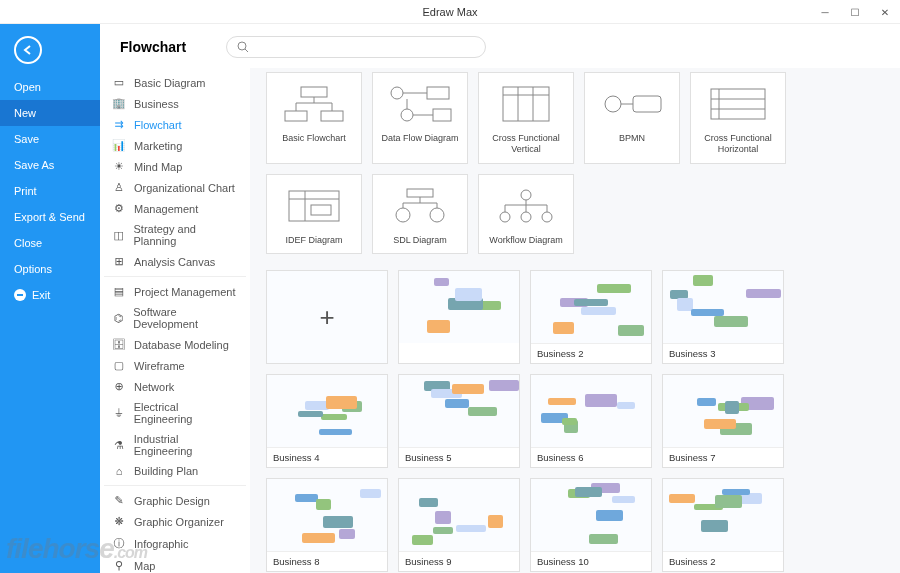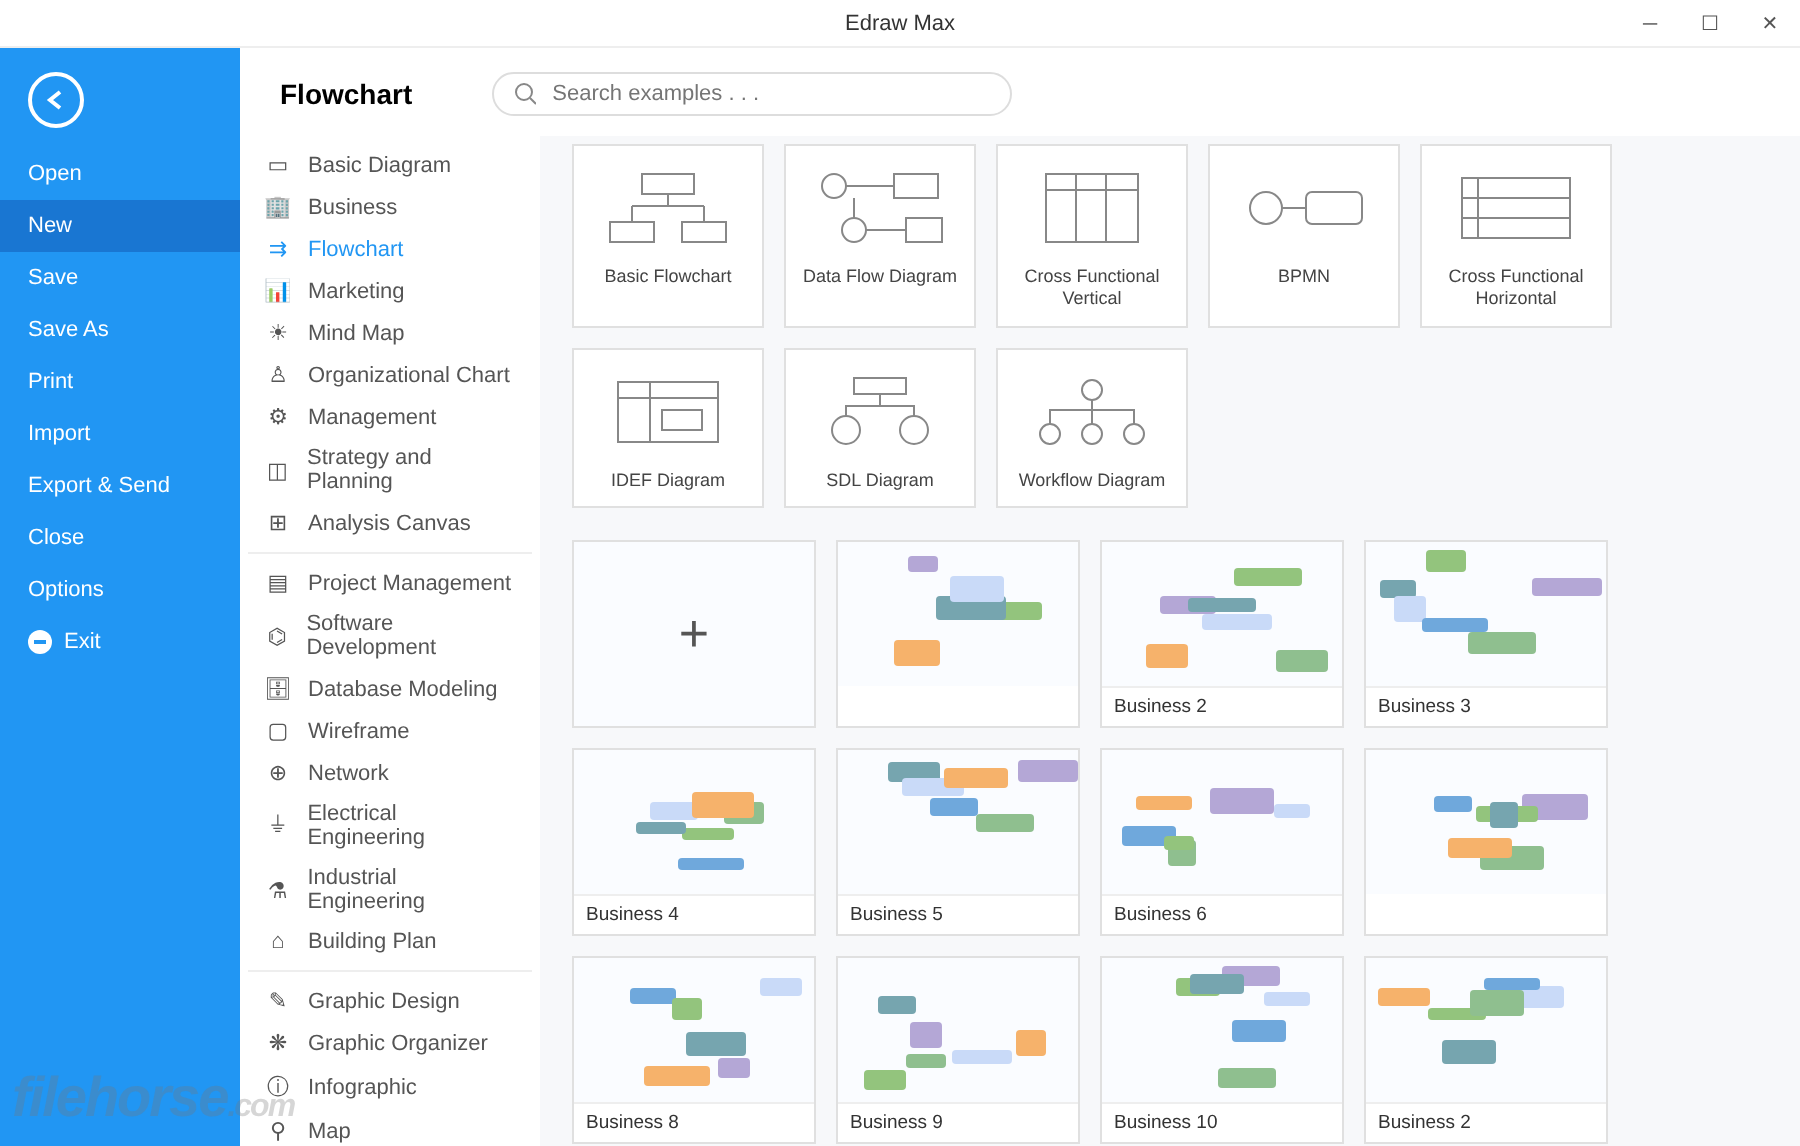--- a/index.html
+++ b/index.html
@@ -3,21 +3,21 @@
 <meta charset="utf-8">
 <style>
 * { margin: 0; padding: 0; box-sizing: border-box; font-family: "Segoe UI", Arial, sans-serif; }
 body { background: #fff; overflow: hidden; }
 .window { width: 900px; height: 573px; display: flex; flex-direction: column; }
 .titlebar { height: 24px; background: #fff; display: flex; align-items: center; justify-content: center; position: relative; border-bottom: 1px solid #eee; }
 .titlebar-title { font-size: 11px; color: #333; }
 .win-controls { position: absolute; right: 0; top: 0; display: flex; }
 .win-btn { width: 30px; height: 24px; display: flex; align-items: center; justify-content: center; font-size: 10px; color: #555; }
 .body { flex: 1; display: flex; min-height: 0; }
-.sidebar { width: 120px; background: #2196f3; color: #fff; padding-top: 8px; display: flex; flex-direction: column; }
+.sidebar { width: 100px; background: #2196f3; color: #fff; padding-top: 8px; display: flex; flex-direction: column; }
 .back-btn { width: 28px; height: 28px; border: 2px solid #fff; border-radius: 50%; display: flex; align-items: center; justify-content: center; margin: 4px 0 10px 14px; }
 .side-item { padding: 7px 14px; font-size: 11px; cursor: pointer; }
 .side-item.active { background: #1976d2; }
 .side-item.exit { display: flex; align-items: center; gap: 6px; text-align: center; }
 .exit-icon { width: 12px; height: 12px; background: #fff; border-radius: 50%; position: relative; }
 .exit-icon::after { content: ""; position: absolute; width: 6px; height: 2px; background: #2196f3; top: 5px; left: 3px; }
 .main { flex: 1; display: flex; flex-direction: column; min-width: 0; }
 .header { display: flex; align-items: center; padding: 12px 20px 10px 20px; gap: 40px; }
 .page-title { font-size: 14px; font-weight: bold; }
 .search { flex: 0 0 260px; display: flex; align-items: center; border: 1px solid #ddd; border-radius: 13px; padding: 4px 10px; gap: 8px; }
@@ -64,39 +64,37 @@
         <svg width="14" height="14">
             <path d="M9 3 L4 7 L9 11" stroke="#fff" stroke-width="2"></path>
           </svg>
       </div>
       <div id="side-items">
           <div class="side-item"><span>Open</span></div>
           <div class="side-item active"><span>New</span></div>
           <div class="side-item"><span>Save</span></div>
           <div class="side-item"><span>Save As</span></div>
           <div class="side-item"><span>Print</span></div>
-          <div class="side-item"><span>Import</span></div>
           <div class="side-item"><span>Export &amp; Send</span></div>
           <div class="side-item"><span>Close</span></div>
           <div class="side-item"><span>Options</span></div>
           <div class="side-item exit">
             <span class="exit-icon"></span>
             <span>Exit</span>
           </div>
         </div>
     </div>
     <div class="main">
       <div class="header">
         <div class="page-title">Flowchart</div>
         <div class="search">
           <svg width="12" height="12">
               <circle cx="5" cy="5" r="4"></circle>
               <line x1="8" y1="8" x2="11" y2="11"></line>
             </svg>
-          <input placeholder="Search examples . . ." style="">
         </div>
       </div>
       <div class="content">
         <div class="catlist">
             <div class="cat-group">
               <div class="cat-item">
                 <span class="cat-icon">▭</span>
                 <span>Basic Diagram</span>
               </div>
               <div class="cat-item">
@@ -353,20 +351,21 @@
               </div>
               <div class="bigcard">
                 <div class="preview">
                   <div class="blob" style="left:57px;top:48px;width:32px;height:12px;background:#8fbf8f;"></div>
                   <div class="blob" style="left:34px;top:23px;width:19px;height:8px;background:#6fa8dc;"></div>
                   <div class="blob" style="left:41px;top:44px;width:32px;height:10px;background:#f6b26b;"></div>
                   <div class="blob" style="left:78px;top:22px;width:33px;height:13px;background:#b4a7d6;"></div>
                   <div class="blob" style="left:55px;top:28px;width:31px;height:8px;background:#93c47d;"></div>
                   <div class="blob" style="left:62px;top:26px;width:14px;height:13px;background:#76a5af;"></div>
                 </div>
+                <div class="cap">Business 7</div>
               </div>
               <div class="bigcard">
                 <div class="preview">
                   <div class="blob" style="left:28px;top:15px;width:23px;height:8px;background:#6fa8dc;"></div>
                   <div class="blob" style="left:35px;top:54px;width:33px;height:10px;background:#f6b26b;"></div>
                   <div class="blob" style="left:72px;top:50px;width:16px;height:10px;background:#b4a7d6;"></div>
                   <div class="blob" style="left:49px;top:20px;width:15px;height:11px;background:#93c47d;"></div>
                   <div class="blob" style="left:56px;top:37px;width:30px;height:12px;background:#76a5af;"></div>
                   <div class="blob" style="left:93px;top:10px;width:21px;height:9px;background:#c9daf8;"></div>
                 </div>

